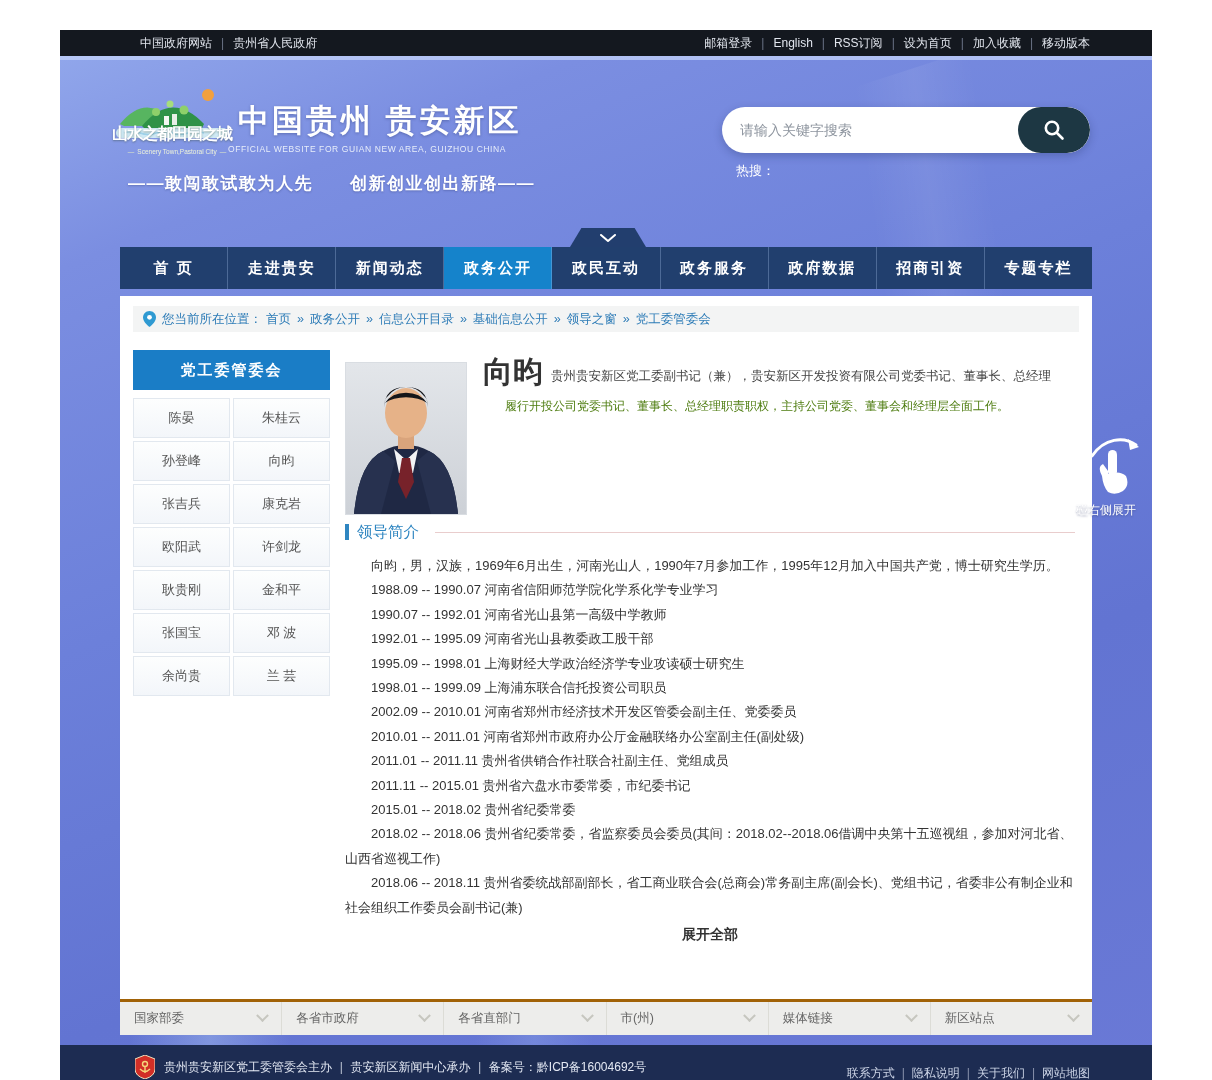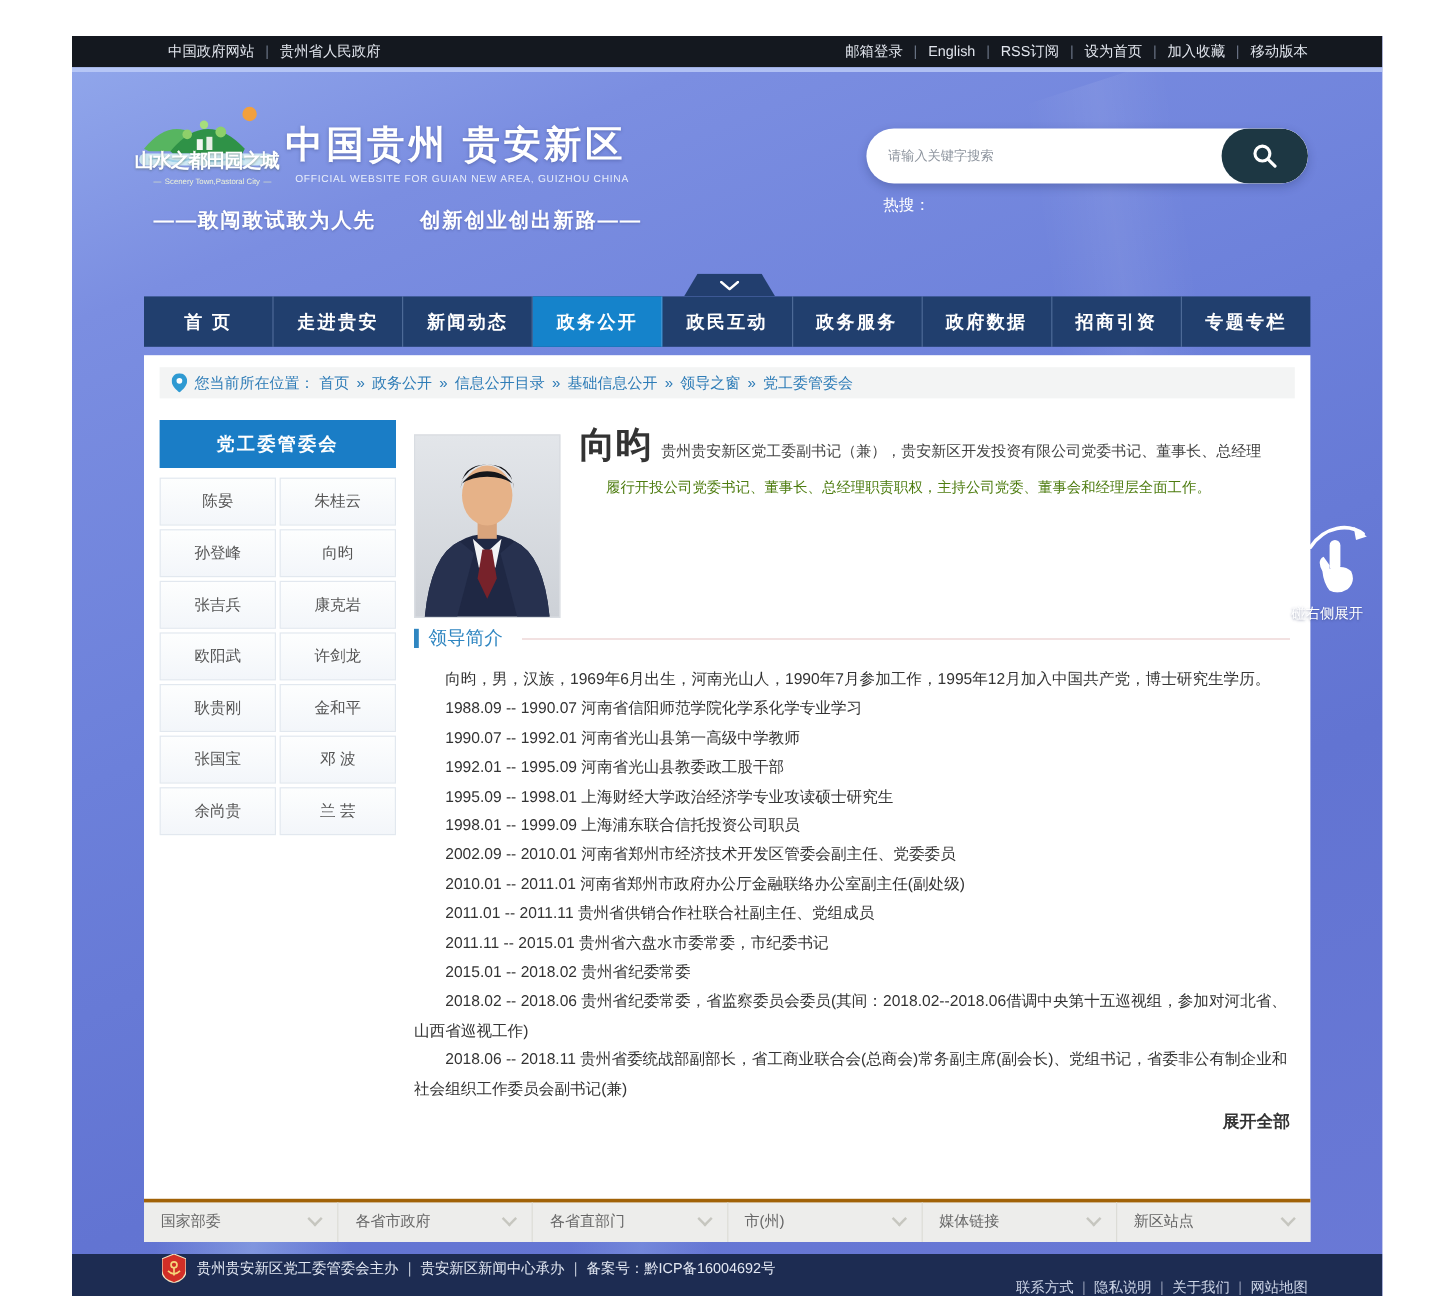--- a/index.html
+++ b/index.html
@@ -27,26 +27,26 @@
   
   .hero { position:relative; z-index:2; height:187px; }
   .logo { position:absolute; left:52px; top:26px; width:130px; height:96px; }
   .logo-calligraphy { position:absolute; left:0px; top:38px; width:130px; font-size:16px; font-weight:bold;
                       color:#fff; letter-spacing:-1px; text-shadow:0 1px 2px rgba(40,60,30,0.4); white-space:nowrap; }
   .logo-tagline { position:absolute; left:0; top:62px; width:130px; text-align:center; font-size:6.5px;
                   color:#eef3da; white-space:nowrap; }
   .logo-tagline::before, .logo-tagline::after { content:"—"; margin:0 3px; color:#dfe8c8; }
   .site-name { position:absolute; left:178px; top:40px; font-size:31px; font-weight:bold; color:#fff;
                letter-spacing:3px; white-space:nowrap; text-shadow:0 1px 3px rgba(30,40,90,0.35); }
-  .site-sub { position:absolute; left:186px; top:84px; font-size:8.5px; color:#e7edfa; letter-spacing:0.6px; white-space:nowrap; }
+  .site-sub { position:absolute; left:168px; top:84px; font-size:8.5px; color:#e7edfa; letter-spacing:0.6px; white-space:nowrap; }
   .slogan { position:absolute; left:68px; top:112px; font-size:17px; font-weight:bold; color:#fff;
             letter-spacing:1.5px; white-space:nowrap; text-shadow:0 1px 2px rgba(30,40,90,0.3); }
   .search { position:absolute; left:662px; top:47px; width:368px; height:46px; background:#fff;
             border-radius:24px; display:flex; align-items:center; box-shadow:0 3px 8px rgba(20,30,80,0.25); overflow:hidden; }
-  .search input { flex:1; height:100%; border:none; outline:none; padding:0 18px; font-size:11px; color:#333;
+  .search input { flex:1; height:100%; border:none; outline:none; padding:0 18px; font-size:14px; color:#333;
                   font-family:inherit; background:transparent; }
   .search input::placeholder { color:#8d949e; }
   .search-btn { width:72px; height:46px; border:none; border-radius:24px; background:#1d3743; cursor:pointer;
                 display:flex; align-items:center; justify-content:center; flex:0 0 auto; }
   .hot { position:absolute; left:676px; top:102px; font-size:13px; color:#fff; }
 
   
   .notch { position:absolute; left:510px; top:168px; width:76px; height:19px; background:#223e6e;
            clip-path:polygon(15% 0,85% 0,100% 100%,0 100%); display:flex; align-items:center; justify-content:center;
            z-index:3; cursor:pointer; }
@@ -81,33 +81,33 @@
   .p-name { font-size:30px; font-weight:bold; color:#333; line-height:36px; }
   .p-title { font-size:12.5px; color:#444; margin-left:8px; padding-bottom:5px; line-height:17px; }
   .p-duty { position:absolute; left:160px; top:48px; font-size:12px; color:#4d7c0f; white-space:nowrap; }
   .section { position:absolute; left:0; top:172px; width:730px; }
   .sec-head { display:flex; align-items:center; height:20px; }
   .sec-bar { width:4px; height:16px; background:#2f86c1; margin-right:8px; }
   .sec-title { font-size:15.5px; color:#2f86c1; }
   .sec-line { flex:1; height:1px; background:#e9cdcd; margin-left:16px; }
   .bio { margin-top:12px; }
   .bio p { font-size:13px; color:#333; line-height:24.4px; text-indent:2em; margin:0; }
-  .expand { text-align:right; font-size:14px; font-weight:bold; color:#333; margin-top:6px; cursor:pointer; }
+  .expand { text-align:center; font-size:14px; font-weight:bold; color:#333; margin-top:6px; cursor:pointer; }
 
   .links-bar { height:36px; background:#ededeb; border-top:3px solid #a16207; display:flex; }
   .links-bar li { flex:1; display:flex; align-items:center; justify-content:space-between; padding:0 14px;
                   border-right:1px solid #dcdcd6; font-size:12.5px; color:#666; cursor:pointer; }
   .links-bar li:last-child { border-right:none; }
   .chev { width:9px; height:9px; border-right:2px solid #c6c6bf; border-bottom:2px solid #c6c6bf;
           transform:rotate(45deg) translate(-2px,-2px); }
 
   
   .footer { position:relative; z-index:2; margin-top:10px; height:45px; background:#1d2c52; display:flex;
             align-items:flex-start; padding:0 62px 0 75px; }
-  .f-left { display:flex; align-items:center; gap:9px; font-size:12px; color:#e3e8f3; white-space:nowrap;text-align:center; }
+  .f-left { display:flex; align-items:center; gap:9px; margin-top:10px; font-size:12px; color:#e3e8f3; white-space:nowrap;text-align:center; }
   .f-right { margin-left:auto; margin-top:20px; display:flex; font-size:12px; color:#ccd4e6; }
   .f-right li { cursor:pointer; white-space:nowrap; }
   .f-right li:not(:last-child)::after { content:"|"; margin:0 7px; color:#8a93ad; }
 
   
   .float-hint { position:absolute; right:2px; top:398px; width:70px; z-index:4; text-align:center; cursor:pointer; }
   .float-hint .txt { display:block; margin-top:4px; margin-left:-18px; font-size:12px; color:#fff;
                      white-space:nowrap; text-shadow:0 1px 2px rgba(40,50,100,0.45); }
 </style>
 </head>

